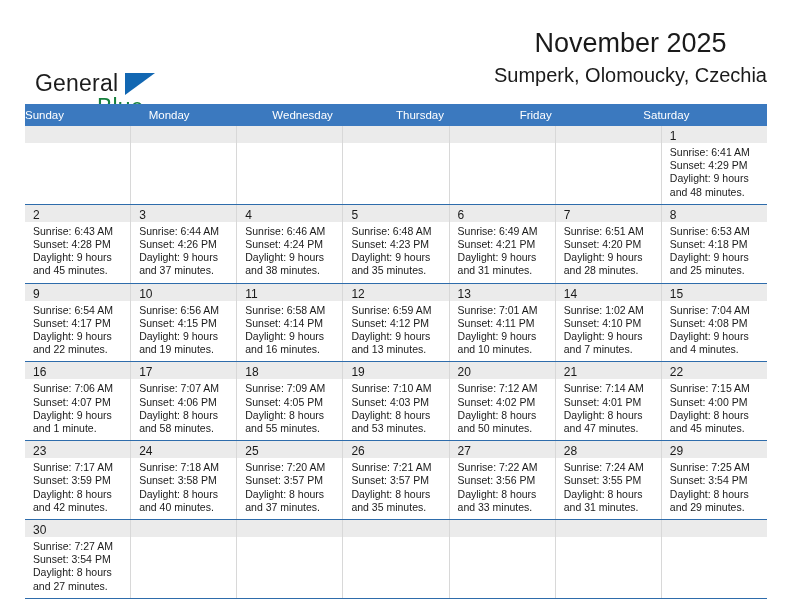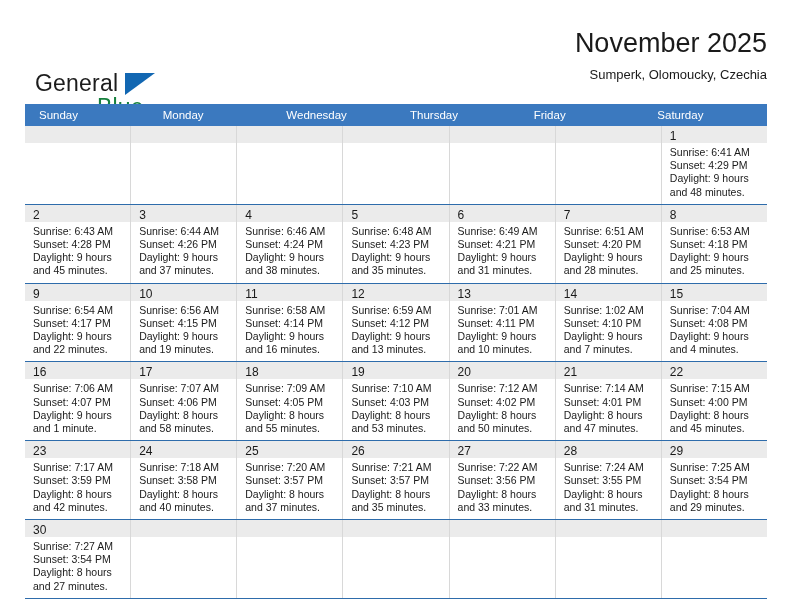--- a/index.html
+++ b/index.html
@@ -71,21 +71,21 @@
     text-align: right;
   }
   .cal-title {
     font-size: 27px;
     color: #1a1a1a;
     line-height: 34px;
     white-space: nowrap;
     text-align: center;
   }
   .cal-sub {
-    font-size: 13px;
+    font-size: 20px;
     color: #1a1a1a;
     line-height: 22px;
     margin-top: 4px;
     white-space: nowrap;
   }
 
   
   .calendar {
     position: absolute;
     left: 25px;
@@ -95,21 +95,21 @@
   .dow-row {
     display: flex;
     background: #3b79bf;
     height: 22px;
   }
   .dow {
     flex: 1 1 0;
     color: #ffffff;
     font-size: 11.5px;
     line-height: 22px;
-    padding-left: 14px;
+    padding-left: 0;
     box-sizing: border-box;
   }
 
   .week {
     display: flex;
     border-top: 1.5px solid #2e6cab;
     background: #ffffff;
   }
   .week.first {
     border-top: none;

